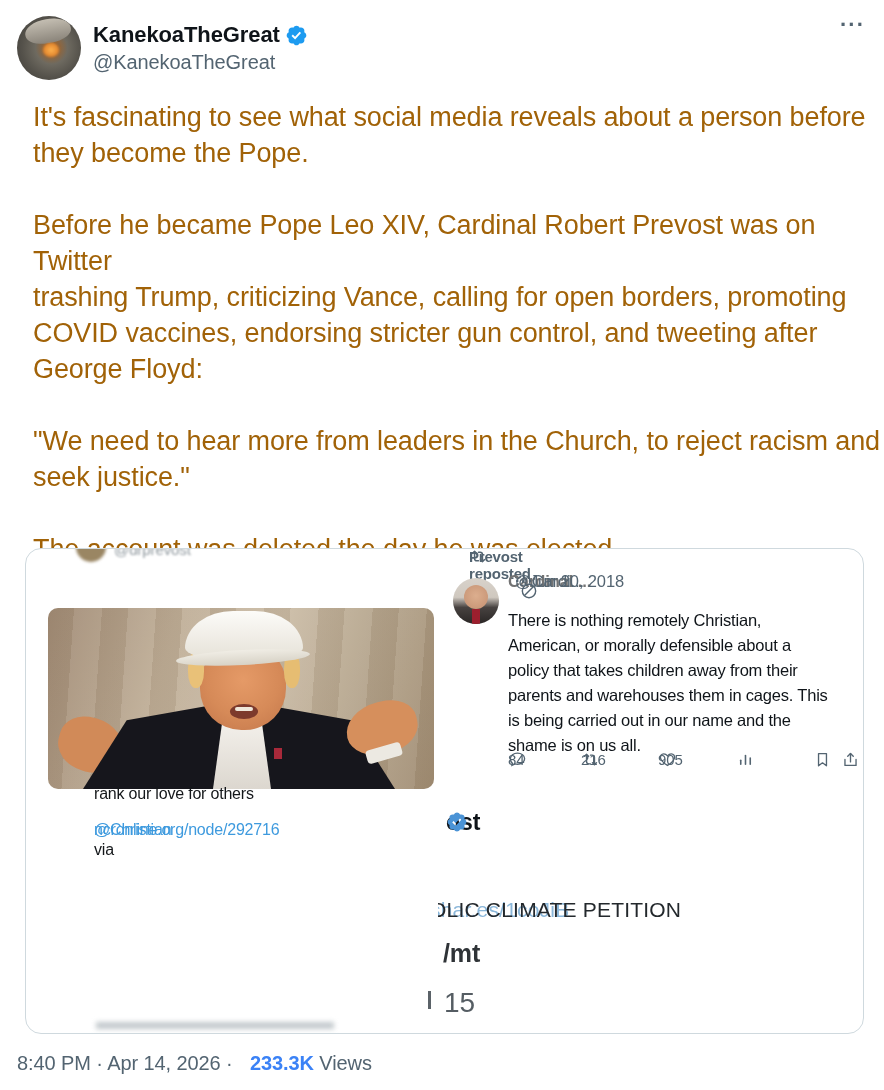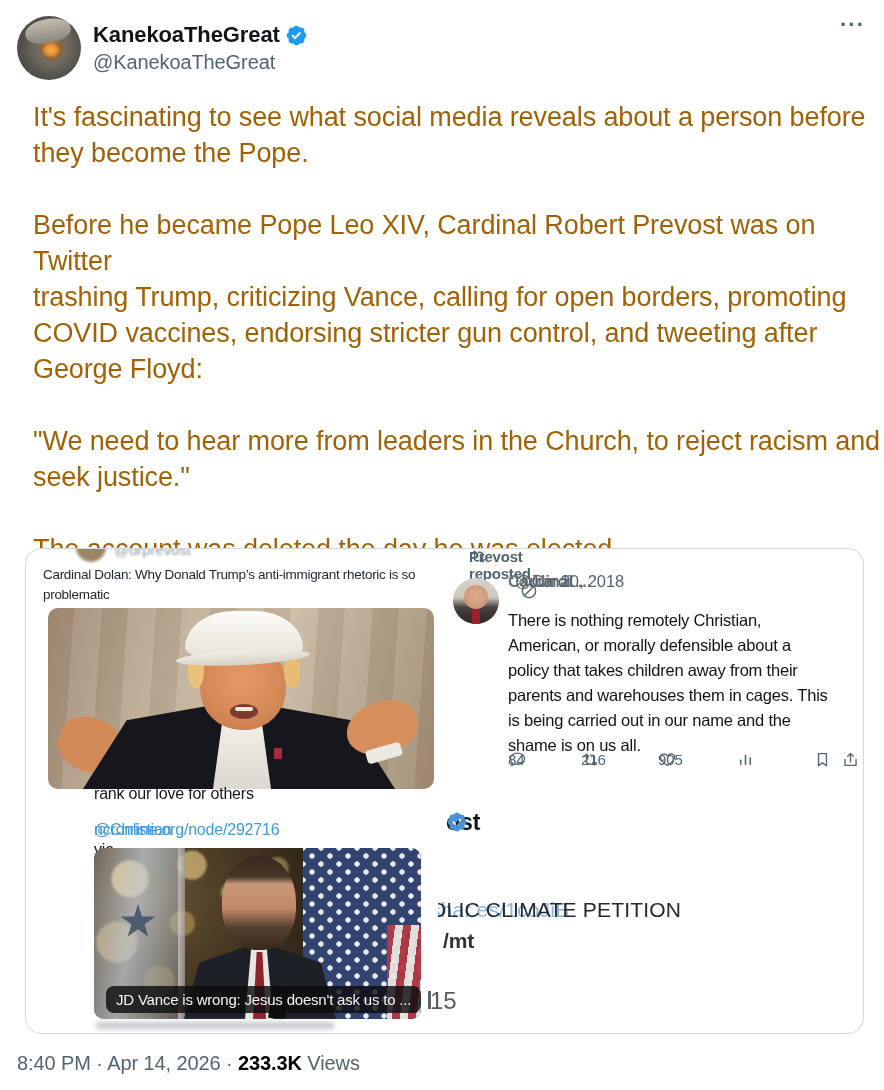--- a/index.html
+++ b/index.html
@@ -120,26 +120,26 @@
   .c-text{left:482px; top:51px; width:382px; font-size:16.5px; line-height:25px; color:#0f1419;
     white-space:pre-line; letter-spacing:-0.2px; padding-top:8px;}
   .c-engage{left:482px; top:210px; width:382px; height:24px;}
   .eng{display:inline-flex; align-items:center; gap:6px; color:#536471; font-size:15px; position:absolute; top:0; cursor:pointer;}
   .partial-name{left:420px; top:273px; display:flex; align-items:center; gap:5px;
     font-size:23px; font-weight:700; color:#0f1419;}
   .petition{left:412px; top:349px; width:436px; height:30px; overflow:hidden; white-space:nowrap;
     font-size:21px; color:#23282c; letter-spacing:0.2px;}
   .petition .inner{margin-left:-8px; position:static;}
   .petition .pet-link{color:#8ab6d9; position:static;}
-  .partial-mt{left:417px; top:380px; font-size:21px; font-weight:600; color:#2f3337;}
+  .partial-mt{left:417px; top:390px; font-size:25px; font-weight:600; color:#2f3337;}
   .partial-bar{left:402px; top:442px; width:3px; height:18px; background:#5b6268;}
-  .partial-num{left:404px; top:438px; font-size:24px; color:#555d63;}
+  .partial-num{left:418px; top:438px; font-size:28px; color:#555d63;}
   
   .footer{position:absolute; left:17px; top:1052px; font-size:20px; color:#536471; white-space:nowrap;}
-  .footer .views{font-weight:700; color:#000000;}
+  .footer .views{font-weight:700; color:#3b82f6;margin-left:12px;}
   svg{display:block;}
 </style>
 </head>
 <body>
 
 <div class="post">
 
   <div class="avatar"></div>
   <div class="name-row">
     <span class="display-name">KanekoaTheGreat</span>
@@ -160,22 +160,20 @@
 
 "We need to hear more from leaders in the Church, to reject racism and
 seek justice."
 
 The account was deleted the day he was elected.</div>
 
   <div class="embed">
 
     <div class="cut-avatar"></div>
     <div class="cut-handle">@drprevost</div>
-    <div class="headline">Cardinal Dolan: Why Donald Trump’s anti-immigrant rhetoric is so
-problematic</div>
 
     <div class="t-photo">
       <div class="t-hand-l"></div>
       <div class="t-suit"></div>
       <div class="t-shirt"></div>
       <div class="t-face"></div>
       <div class="t-hair-l"></div>
       <div class="t-hair-r"></div>
       <div class="t-cap"></div>
       <div class="t-brim"></div>
@@ -185,34 +183,20 @@
       <div class="t-cuff-r"></div>
     </div>
 
     <div class="rank-line">rank our love for others</div>
     <div class="link-line">
         <span class="blue-link">ncronline.org/node/292716</span>
         <span class="dark-inline"> via </span>
         <span class="blue-link">@Christian</span>
       </div>
 
-    <div class="v-photo">
-      <div class="v-bokeh"></div>
-      <div class="v-flag-left"></div>
-      <div class="v-star"></div>
-      <div class="v-pole"></div>
-      <div class="v-flag-right"></div>
-      <div class="v-stripes"></div>
-      <div class="v-body"></div>
-      <div class="v-shirt"></div>
-      <div class="v-tie"></div>
-      <div class="v-head"></div>
-      <div class="v-mic"></div>
-      <div class="v-caption">JD Vance is wrong: Jesus doesn't ask us to ...</div>
-    </div>
     <div class="smudge"></div>
 
     <div class="repost-row">
       <svg width="19" height="19" viewBox="0 0 24 24" fill="none" stroke="#536471" stroke-width="1.9" stroke-linecap="round" stroke-linejoin="round">
           <path d="M7 5.5 4.5 8M7 5.5 9.5 8M7 5.5v9a3 3 0 0 0 3 3h2"></path>
           <path d="M17 18.5 19.5 16M17 18.5 14.5 16M17 18.5v-9a3 3 0 0 0-3-3h-2"></path>
         </svg>
       <span>Robert Prevost reposted</span>
     </div>
 

